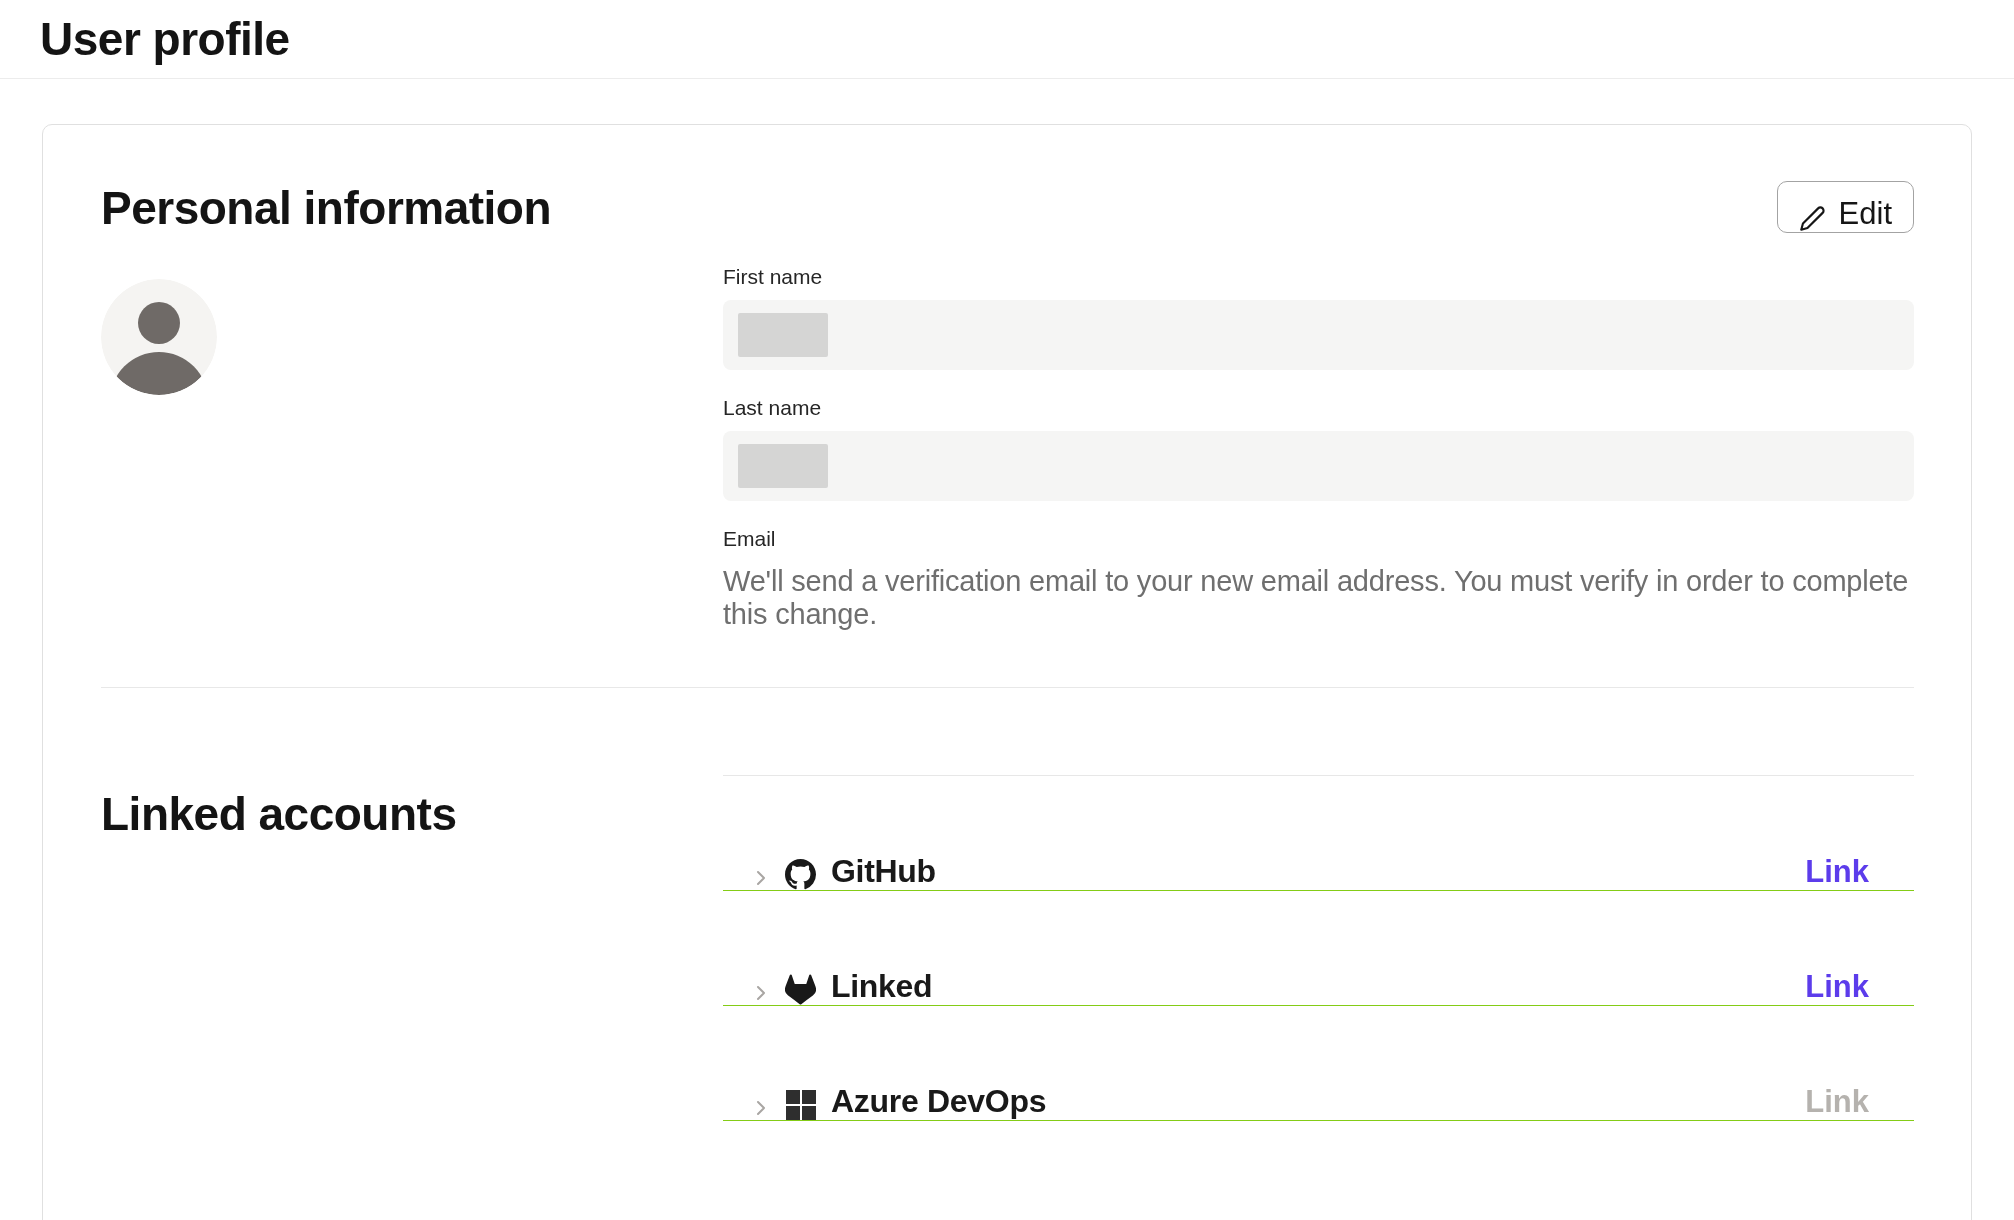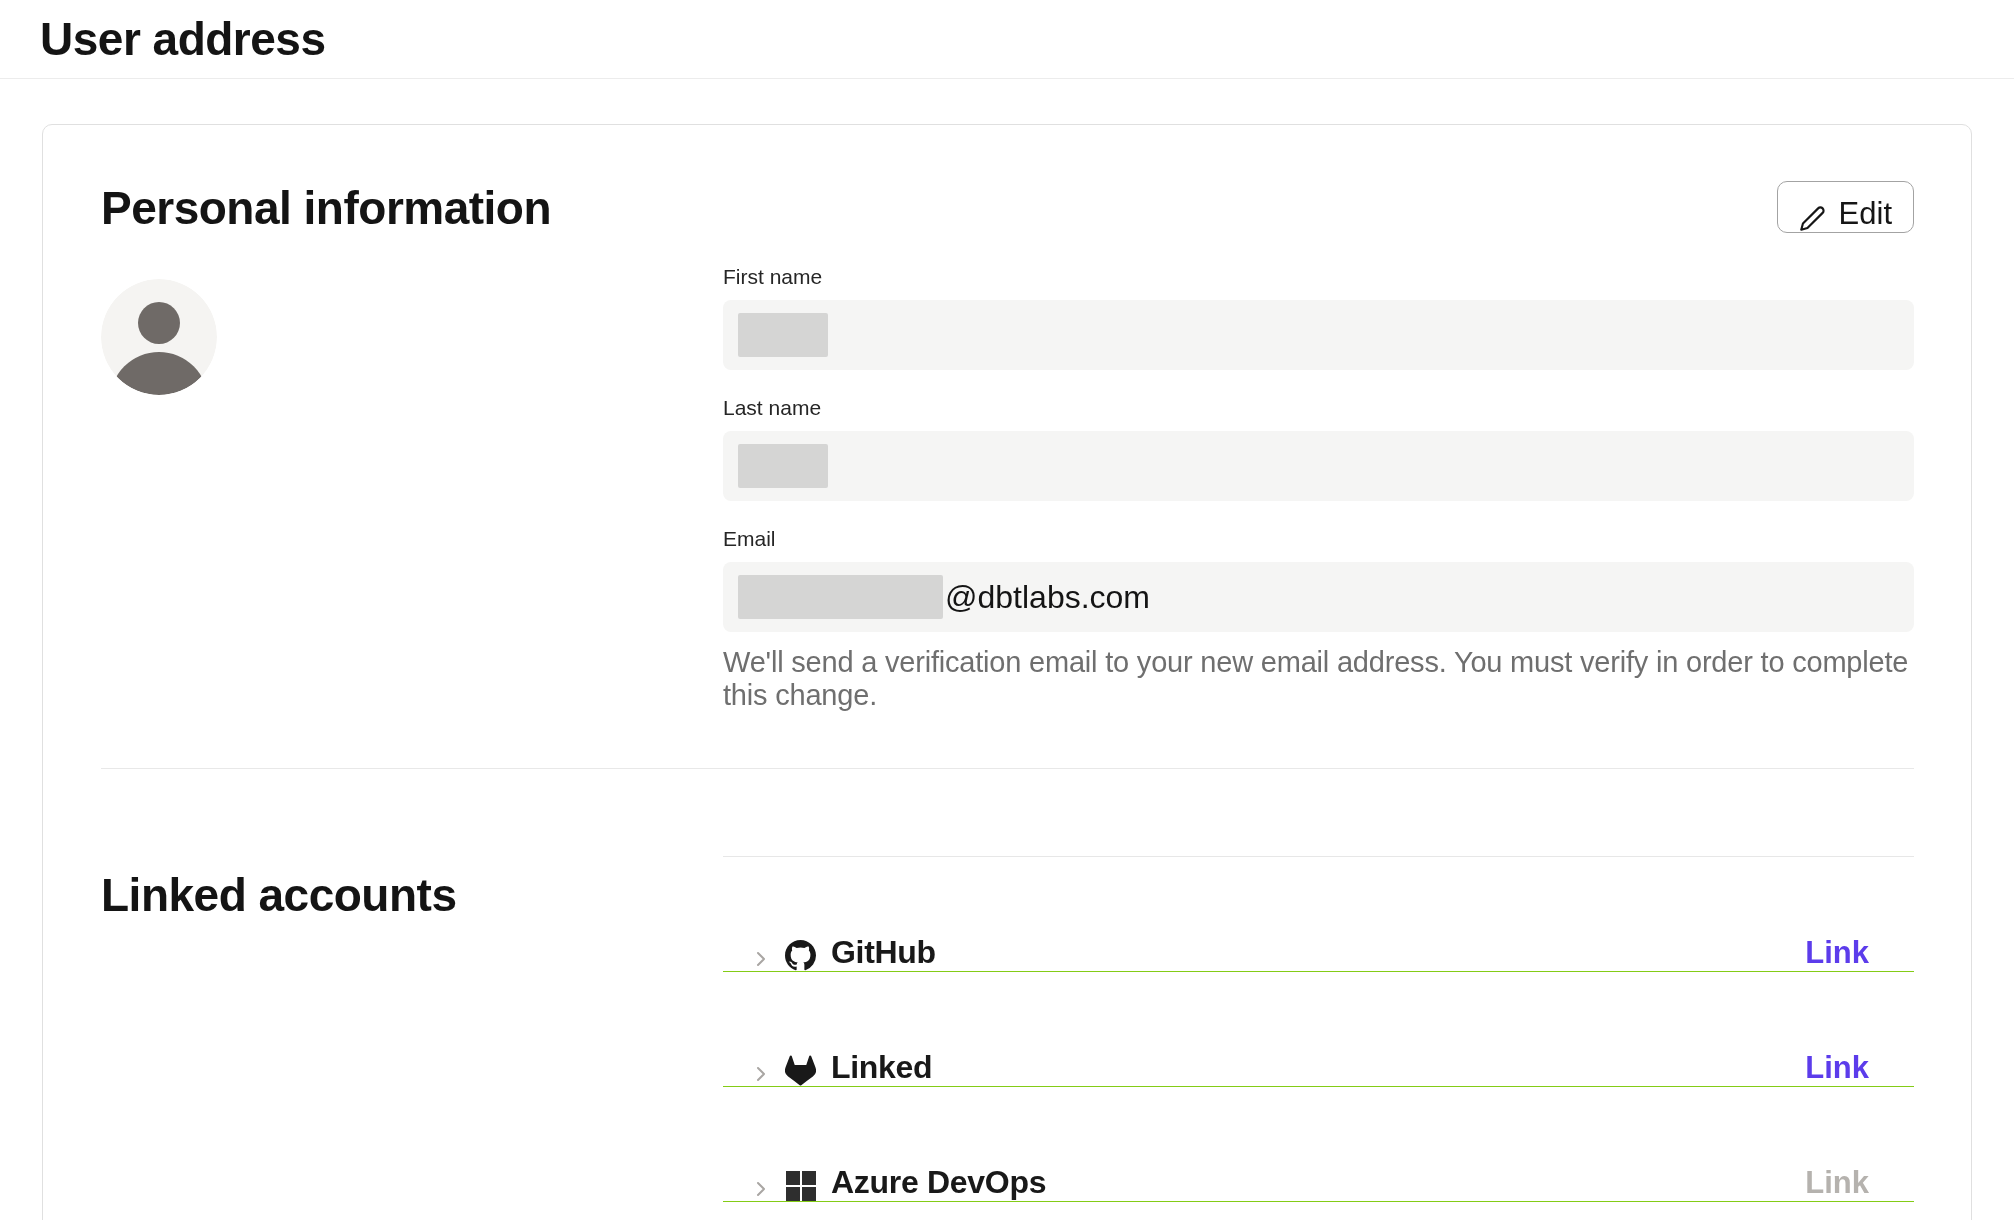--- a/index.html
+++ b/index.html
@@ -119,21 +119,21 @@
     color: #5c3ceb;
     text-decoration: none;
     cursor: pointer;
   }
   .link-action.disabled { color: #b5b2ae; cursor: default; }
 </style>
 </head>
 <body>
 
 <header class="page-header">
-  <h1 class="page-title">User address</h1>
+  <h1 class="page-title">User profile</h1>
 </header>
 
 <main class="content">
   <section class="card">
 
     <div class="section-head">
       <h2 class="section-title">Personal information</h2>
       <button class="edit-btn">
         <span style="display:flex;">
           <svg width="27" height="27" viewBox="0 0 24 24" fill="none" stroke="#161616" stroke-width="1.9" stroke-linecap="round" stroke-linejoin="round">
@@ -170,24 +170,20 @@
 
         <div class="field-group">
           <div class="field-label">Last name</div>
           <div class="field">
             <span class="redact redact-sm"></span>
           </div>
         </div>
 
         <div class="field-group" style="margin-bottom:0;">
           <div class="field-label">Email</div>
-          <div class="field">
-            <span class="redact redact-lg"></span>
-            <span class="email-text">@dbtlabs.com</span>
-          </div>
           <div class="helper">We'll send a verification email to your new email address. You must verify in order to complete this change.</div>
         </div>
       </div>
     </div>
 
     <div class="divider"></div>
 
     <div class="linked-grid">
       <h2 class="section-title">Linked accounts</h2>
 

